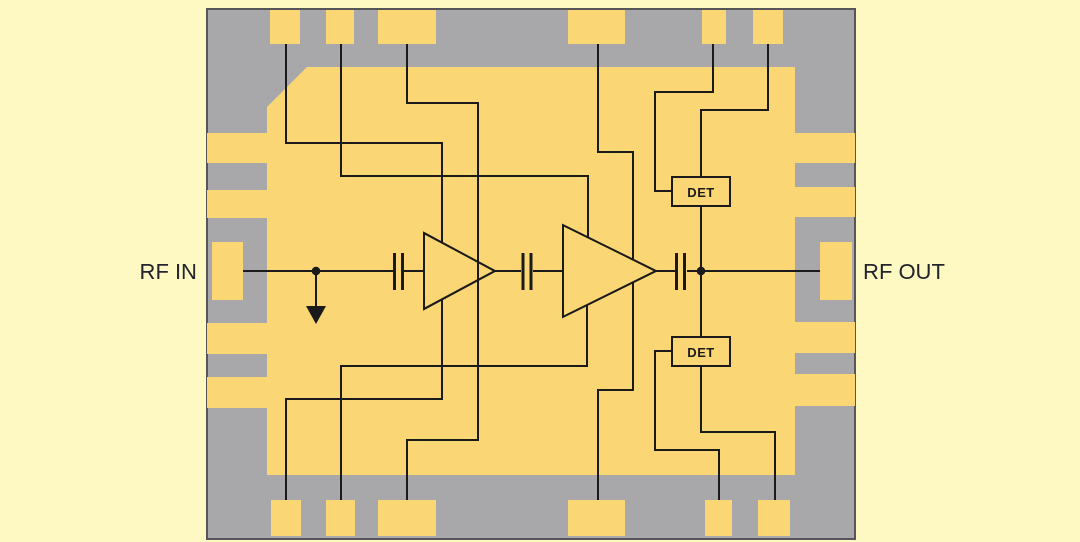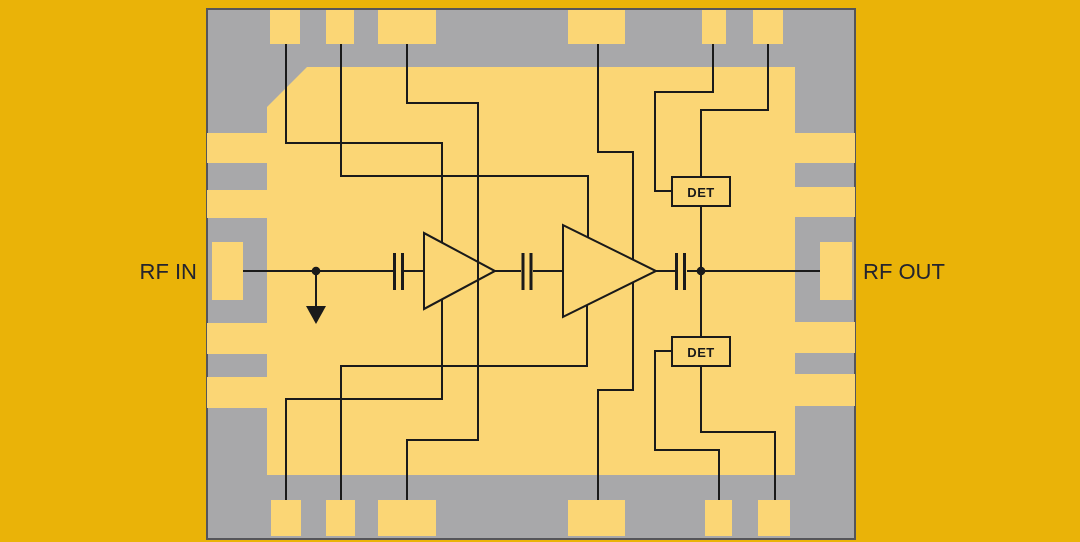--- a/index.html
+++ b/index.html
@@ -1,16 +1,16 @@
 <!DOCTYPE html>
 <html style="--c-die: #A8A8AA; --c-die_border: #55555A; --c-metal: #FBD675; --c-wire: #1A1A1A; --c-label: #24242E;"><head>
 <meta charset="utf-8">
 <style>
   html,body{margin:0;padding:0;background:#ffffff;}
-  .stage{position:relative;width:1080px;height:542px;background:#eab308;overflow:hidden;
+  .stage{position:relative;width:1080px;height:542px;background:#fef9c3;overflow:hidden;
          font-family:"Liberation Sans",sans-serif;}
   .die{fill:var(--c-die,#A8A8AA);stroke:var(--c-die_border,#55555A);stroke-width:2;}
   .metal{fill:var(--c-metal,#FBD675);}
   .wire{stroke:var(--c-wire,#1A1A1A);stroke-width:2;fill:none;}
   .cap{stroke:var(--c-wire,#1A1A1A);stroke-width:3;fill:none;}
   .blk{fill:var(--c-metal,#FBD675);stroke:var(--c-wire,#1A1A1A);stroke-width:2;}
   .solid{fill:var(--c-wire,#1A1A1A);stroke:none;}
   .rf-label{font-family:"Liberation Sans",sans-serif;font-size:22px;fill:var(--c-label,#24242E);}
   .det-label{font-family:"Liberation Sans",sans-serif;font-size:13px;font-weight:700;
              letter-spacing:.5px;fill:var(--c-wire,#1A1A1A);text-anchor:middle;}

